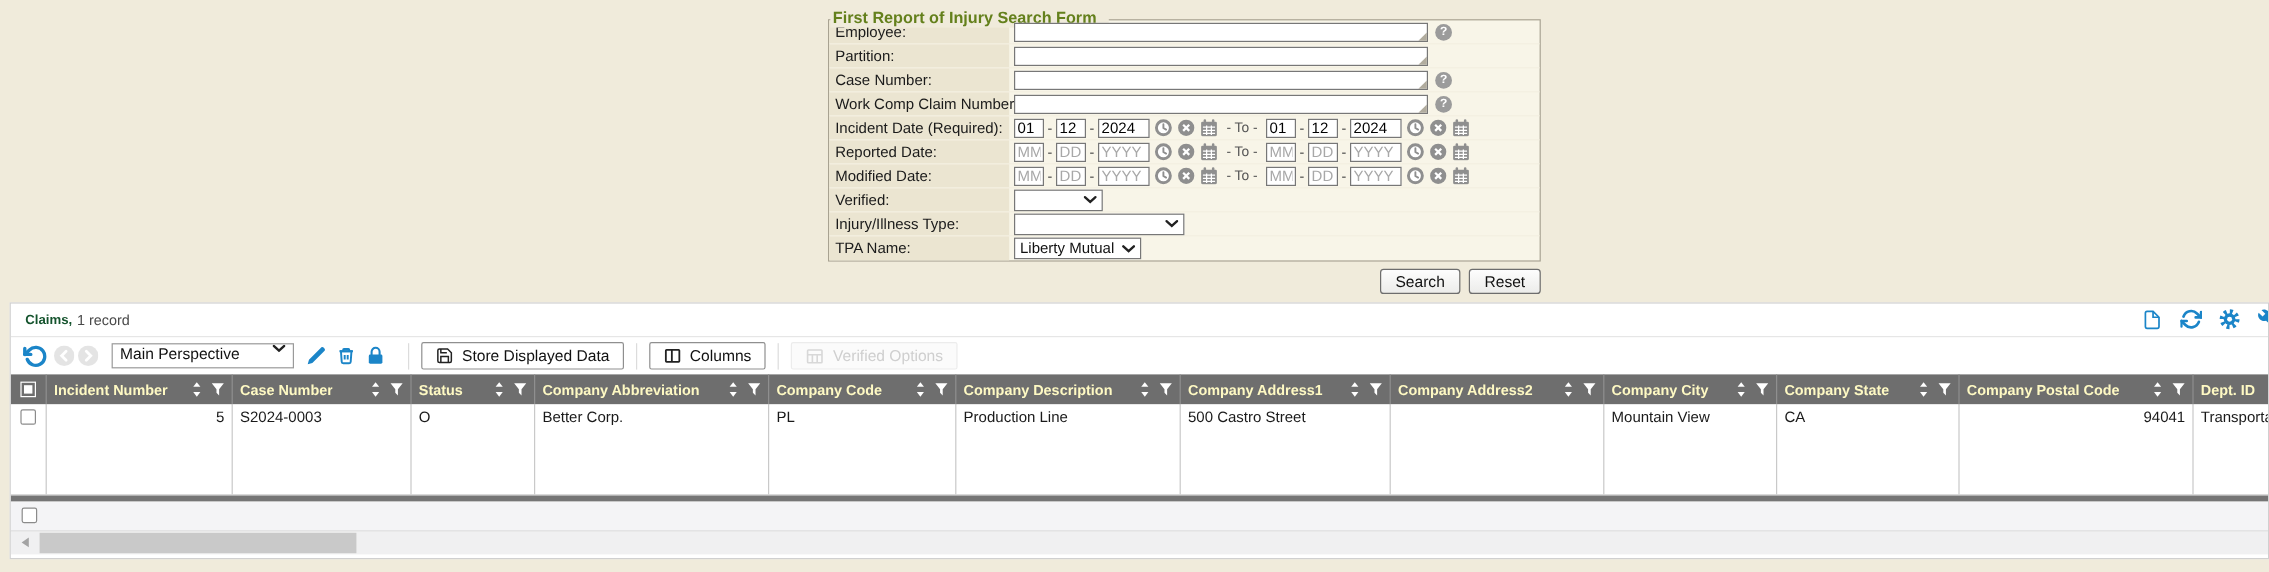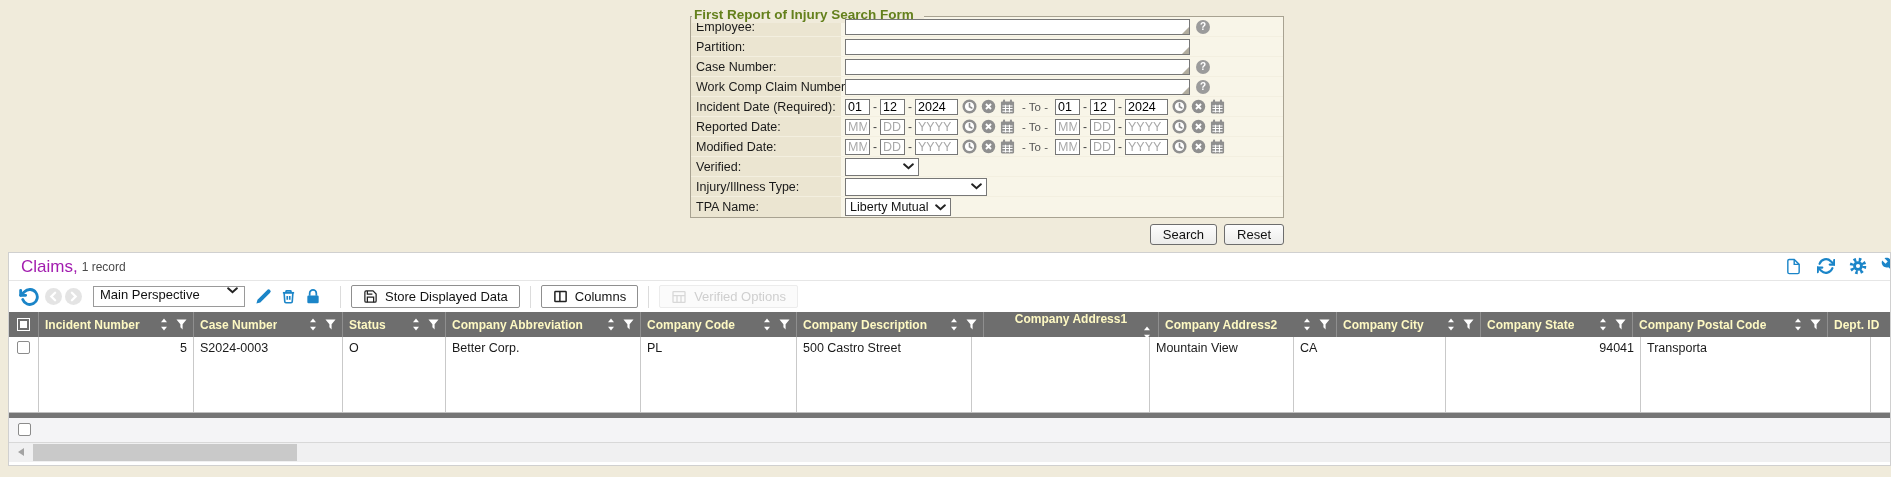--- a/index.html
+++ b/index.html
@@ -72,21 +72,21 @@
 
   
   .claims-panel {
     position:absolute; top:252px; left:8px; width:calc(100% - 8px); height:214px;
     background:#fff; border:1px solid #d0d0d0; overflow:hidden;
   }
   .panel-title {
     height:28px; display:flex; align-items:center; padding:0 12px;
     border-bottom:1px solid #e6e6e6; position:relative;
   }
-  .panel-title .ttl { font-weight:normal; color:#a21caf; font-size:17px; }
+  .panel-title .ttl { font-weight:bold; color:#14532d; font-size:11px; }
   .panel-title .cnt { color:#4a4a4a; font-size:12px; margin-left:4px; }
   .title-icons { position:absolute; right:-9px; top:4px; display:flex; gap:14px; align-items:center; }
   .title-icons span { width:18px; height:19px; display:inline-block; line-height:0; cursor:pointer; }
 
   .toolbar { height:31px; display:flex; align-items:center; padding:0 0 0 10px; }
   .tb-ic { display:inline-block; line-height:0; cursor:pointer; }
   .tb-undo { margin-right:6px; }
   .tb-nav { margin-right:3px; opacity:0.85; }
   .persp-select {
     width:152px; height:21px; border:1px solid #9a9a9a; background:#fff;
@@ -508,21 +508,21 @@
       <div class="th" style="width: 187px;">
         <span class="th-label">Company Description</span>
         <span class="th-sort"><svg viewBox="0 0 10 14" width="10" height="13">
             <path d="M5 .5 8.2 4.6H1.8z" fill="#fff"></path>
             <path d="M5 13.5 1.8 9.4h6.4z" fill="#fff"></path>
           </svg></span>
         <span class="th-filter"><svg viewBox="0 0 12 12" width="11" height="11">
             <path d="M.5.5h11L7.2 5.8v5.7L4.8 9V5.8z" fill="#fff"></path>
           </svg></span>
       </div>
-      <div class="th" style="width: 175px; flex-direction: column;">
+      <div class="th" style="width: 175px;">
         <span class="th-label">Company Address1</span>
         <span class="th-sort"><svg viewBox="0 0 10 14" width="10" height="13">
             <path d="M5 .5 8.2 4.6H1.8z" fill="#fff"></path>
             <path d="M5 13.5 1.8 9.4h6.4z" fill="#fff"></path>
           </svg></span>
         <span class="th-filter"><svg viewBox="0 0 12 12" width="11" height="11">
             <path d="M.5.5h11L7.2 5.8v5.7L4.8 9V5.8z" fill="#fff"></path>
           </svg></span>
       </div>
       <div class="th" style="width: 178px;">
@@ -569,20 +569,21 @@
         <span class="th-label">Dept. ID</span>
       </div>
     </div>
   <div class="grid-row" id="grid-row">
       <div class="td chk" style="width: 30px;"><span class="cb"></span></div>
       <div class="td" style="width: 155px; text-align: right;">5</div>
       <div class="td" style="width: 149px;">S2024-0003</div>
       <div class="td" style="width: 103px;">O</div>
       <div class="td" style="width: 195px;">Better Corp.</div>
       <div class="td" style="width: 156px;">PL</div>
+      <div class="td" style="width: 187px;">Production Line</div>
       <div class="td" style="width: 175px;">500 Castro Street</div>
       <div class="td" style="width: 178px;"></div>
       <div class="td" style="width: 144px;">Mountain View</div>
       <div class="td" style="width: 152px;">CA</div>
       <div class="td" style="width: 195px; text-align: right;">94041</div>
       <div class="td" style="width: 230px;">Transporta</div>
     </div>
 
   <div class="dark-bar"></div>
   <div class="grid-footer">

